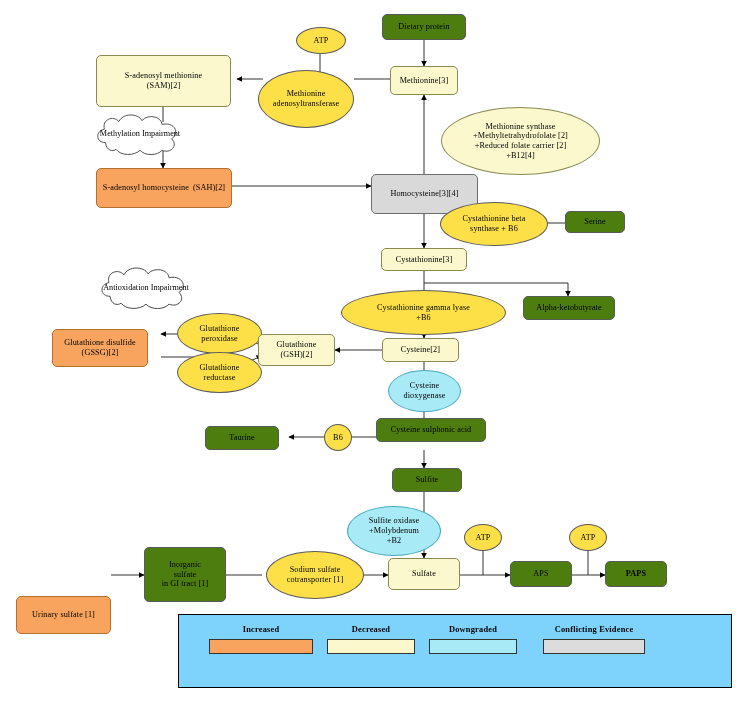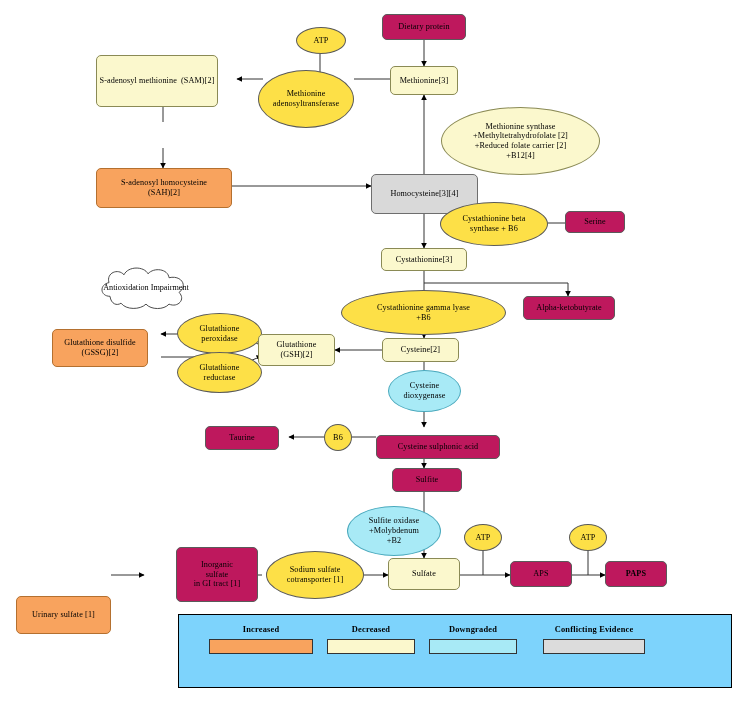--- a/index.html
+++ b/index.html
@@ -4,21 +4,21 @@
 <style>
   html,body{margin:0;padding:0;background:#ffffff;}
   body{width:744px;height:701px;position:relative;overflow:hidden;
        font-family:"Liberation Serif",serif;color:#000;}
   #canvas{position:absolute;left:0;top:0;width:744px;height:701px;}
   svg.edges{position:absolute;left:0;top:0;width:744px;height:701px;pointer-events:none;}
 
   .node{position:absolute;box-sizing:border-box;display:flex;align-items:center;
         justify-content:center;text-align:center;line-height:1.18;
         font-size:8.2px;letter-spacing:.1px;border:1px solid #5a5a5a;}
-  .rect{border-radius:5px;background:#be185d;}
+  .rect{border-radius:5px;background:#4d7c0f;}
   .yellow{background:#fbf8cd;border-color:#8a8a55;}
   .orange{background:#f8a35e;border-color:#b4702f;}
   .cyan{background:#a8eaf6;border-color:#4aa9bd;}
   .gray{background:#d9d9d9;border-color:#6e6e6e;}
   .ellipse{border-radius:50%;background:#fde047;}
   .ellipse.yellow{background:#fbf8cd;}
   .ellipse.cyan{background:#a8eaf6;}
   .node span{display:block;padding:0 2px;}
 
   
@@ -118,32 +118,43 @@
   </div>
 
   <div class="node ellipse" style="left:296px;top:27px;width:50px;height:27px;">
     <span>ATP</span>
   </div>
 
   <div class="node rect yellow" style="left:390px;top:66px;width:68px;height:29px;">
     <span>Methionine[3]</span>
   </div>
 
-  <div class="node rect yellow" style="left:96px;top:55px;width:122px;height:52px;flex-direction:row;">
+  <div class="node rect yellow" style="left:96px;top:55px;width:135px;height:52px;flex-direction:column;">
     <span>S-adenosyl methionine</span>
     <span>(SAM)[2]</span>
   </div>
 
   <div class="node ellipse" style="left:258px;top:70px;width:96px;height:58px;flex-direction:column;">
     <span>Methionine</span>
     <span>adenosyltransferase</span>
   </div>
 
-
-  <div class="node rect orange" style="left:96px;top:168px;width:136px;height:40px;flex-direction:column;">
+  <div class="cloud" style="left:92px;top:112px;width:96px;height:44px;">
+    <svg viewBox="0 0 100 46" preserveAspectRatio="none">
+      <path d="M14,32 C4,32 3,20 13,18 C10,8 22,3 28,10 C32,1 48,1 52,9
+               C58,2 72,4 73,13 C86,10 92,22 83,28 C90,35 82,44 73,40
+               C68,46 55,46 50,40 C44,46 30,46 25,39 C21,42 15,40 14,32 Z" fill="#ffffff" stroke="#4a4a4a" stroke-width="1"></path>
+    </svg>
+    <div class="lbl">
+      <span>Methylation</span>
+      <span>Impairment</span>
+    </div>
+  </div>
+
+  <div class="node rect orange" style="left:96px;top:168px;width:136px;height:40px;flex-direction:row;">
     <span>S-adenosyl homocysteine</span>
     <span>(SAH)[2]</span>
   </div>
 
   <div class="node ellipse yellow" style="left:441px;top:107px;width:159px;height:68px;flex-direction:column;">
     <span>Methionine synthase</span>
     <span>+Methyltetrahydrofolate [2]</span>
     <span>+Reduced folate carrier [2]</span>
     <span>+B12[4]</span>
   </div>
@@ -208,21 +219,21 @@
   <div class="node rect yellow" style="left:258px;top:334px;width:77px;height:32px;flex-direction:column;">
     <span>Glutathione</span>
     <span>(GSH)[2]</span>
   </div>
 
   <div class="node ellipse cyan" style="left:388px;top:370px;width:73px;height:42px;flex-direction:column;">
     <span>Cysteine</span>
     <span>dioxygenase</span>
   </div>
 
-  <div class="node rect" style="left:376px;top:435px;width:124px;height:24px;">
+  <div class="node rect" style="left:376px;top:418px;width:110px;height:24px;">
     <span>Cysteine sulphonic acid</span>
   </div>
 
   <div class="node ellipse" style="left:324px;top:424px;width:28px;height:27px;">
     <span>B6</span>
   </div>
 
   <div class="node rect" style="left:205px;top:426px;width:74px;height:24px;">
     <span>Taurine</span>
   </div>
@@ -234,21 +245,21 @@
   <div class="node ellipse cyan" style="left:347px;top:506px;width:94px;height:50px;flex-direction:column;">
     <span>Sulfite oxidase</span>
     <span>+Molybdenum</span>
     <span>+B2</span>
   </div>
 
   <div class="node rect orange" style="left:16px;top:556px;width:95px;height:38px;margin-top:40px;">
     <span>Urinary sulfate [1]</span>
   </div>
 
-  <div class="node rect" style="left:144px;top:547px;width:82px;height:55px;flex-direction:column;margin-left:32px;">
+  <div class="node rect" style="left:144px;top:547px;width:82px;height:55px;flex-direction:column;">
     <span>Inorganic</span>
     <span>sulfate</span>
     <span>in GI tract [1]</span>
   </div>
 
   <div class="node ellipse" style="left:266px;top:551px;width:98px;height:48px;flex-direction:column;">
     <span>Sodium sulfate</span>
     <span>cotransporter [1]</span>
   </div>
 

